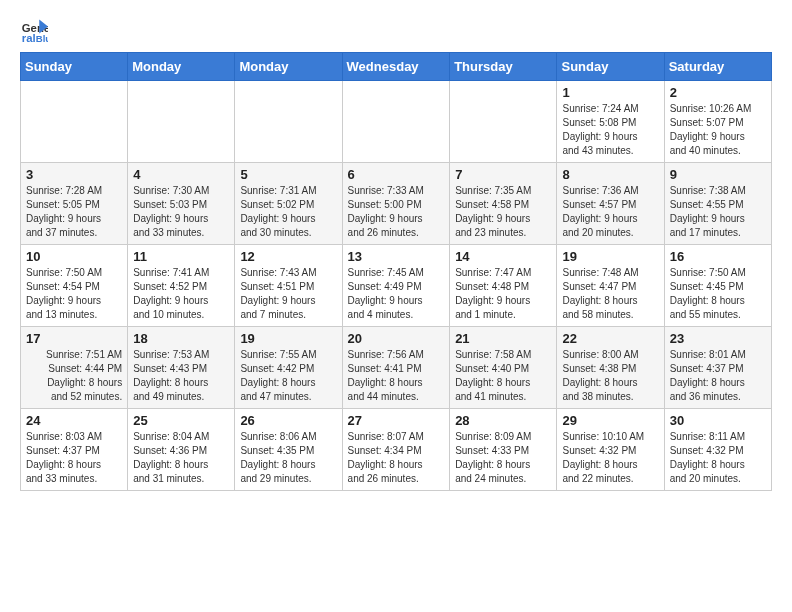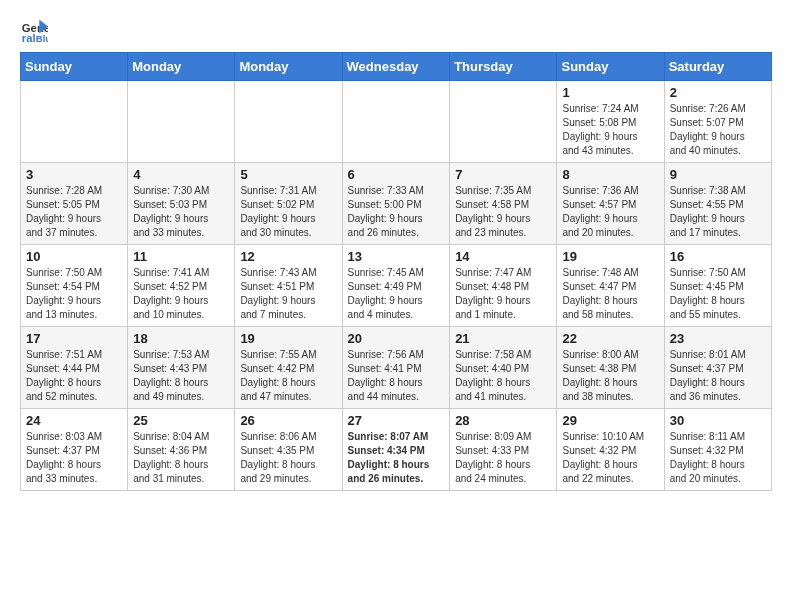--- a/index.html
+++ b/index.html
@@ -122,21 +122,21 @@
         <td class="empty-cell"></td>
         <td>
           <div class="day-number">1</div>
           <div class="day-info" style="white-space: pre-line;">Sunrise: 7:24 AM
 Sunset: 5:08 PM
 Daylight: 9 hours
 and 43 minutes.</div>
         </td>
         <td>
           <div class="day-number">2</div>
-          <div class="day-info" style="white-space: pre-line;">Sunrise: 7:26 AM
+          <div class="day-info" style="white-space: pre-line;">Sunrise: 10:26 AM
 Sunset: 5:07 PM
 Daylight: 9 hours
 and 40 minutes.</div>
         </td>
       </tr>
       <tr style="background: rgb(245, 245, 245);">
         <td>
           <div class="day-number">3</div>
           <div class="day-info" style="white-space: pre-line;">Sunrise: 7:28 AM
 Sunset: 5:05 PM
@@ -233,21 +233,21 @@
           <div class="day-number">16</div>
           <div class="day-info" style="white-space: pre-line;">Sunrise: 7:50 AM
 Sunset: 4:45 PM
 Daylight: 8 hours
 and 55 minutes.</div>
         </td>
       </tr>
       <tr style="background: #0f766e;">
         <td>
           <div class="day-number">17</div>
-          <div class="day-info" style="white-space: pre-line;">Sunrise: 7:51 AM
+          <div class="day-info" style="white-space: pre-line; text-align: right;">Sunrise: 7:51 AM
 Sunset: 4:44 PM
 Daylight: 8 hours
 and 52 minutes.</div>
         </td>
         <td>
           <div class="day-number">18</div>
           <div class="day-info" style="white-space: pre-line;">Sunrise: 7:53 AM
 Sunset: 4:43 PM
 Daylight: 8 hours
 and 49 minutes.</div>
@@ -305,21 +305,21 @@
         </td>
         <td>
           <div class="day-number">26</div>
           <div class="day-info" style="white-space: pre-line;">Sunrise: 8:06 AM
 Sunset: 4:35 PM
 Daylight: 8 hours
 and 29 minutes.</div>
         </td>
         <td>
           <div class="day-number">27</div>
-          <div class="day-info" style="white-space: pre-line; font-weight: bold;">Sunrise: 8:07 AM
+          <div class="day-info" style="white-space: pre-line;">Sunrise: 8:07 AM
 Sunset: 4:34 PM
 Daylight: 8 hours
 and 26 minutes.</div>
         </td>
         <td>
           <div class="day-number">28</div>
           <div class="day-info" style="white-space: pre-line;">Sunrise: 8:09 AM
 Sunset: 4:33 PM
 Daylight: 8 hours
 and 24 minutes.</div>

